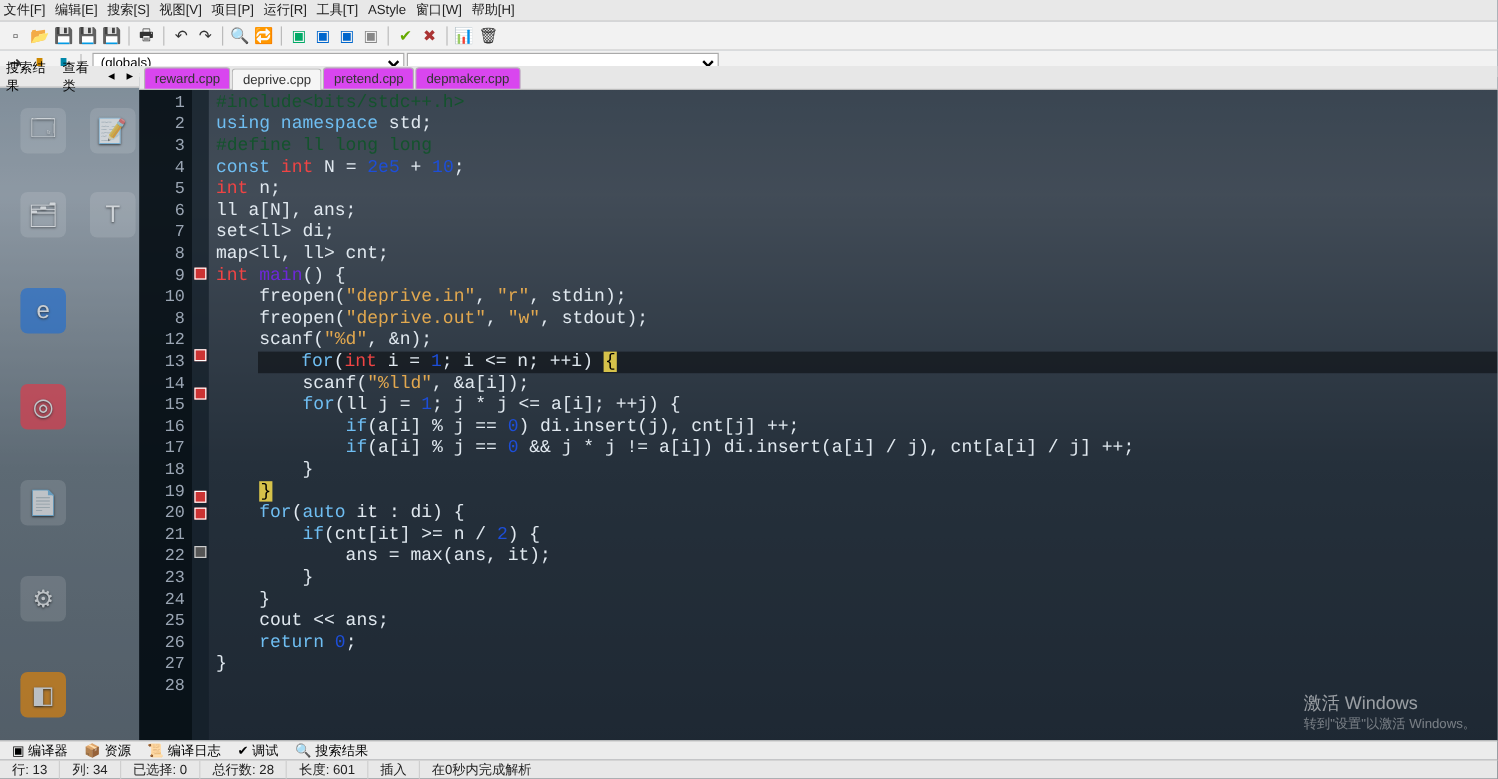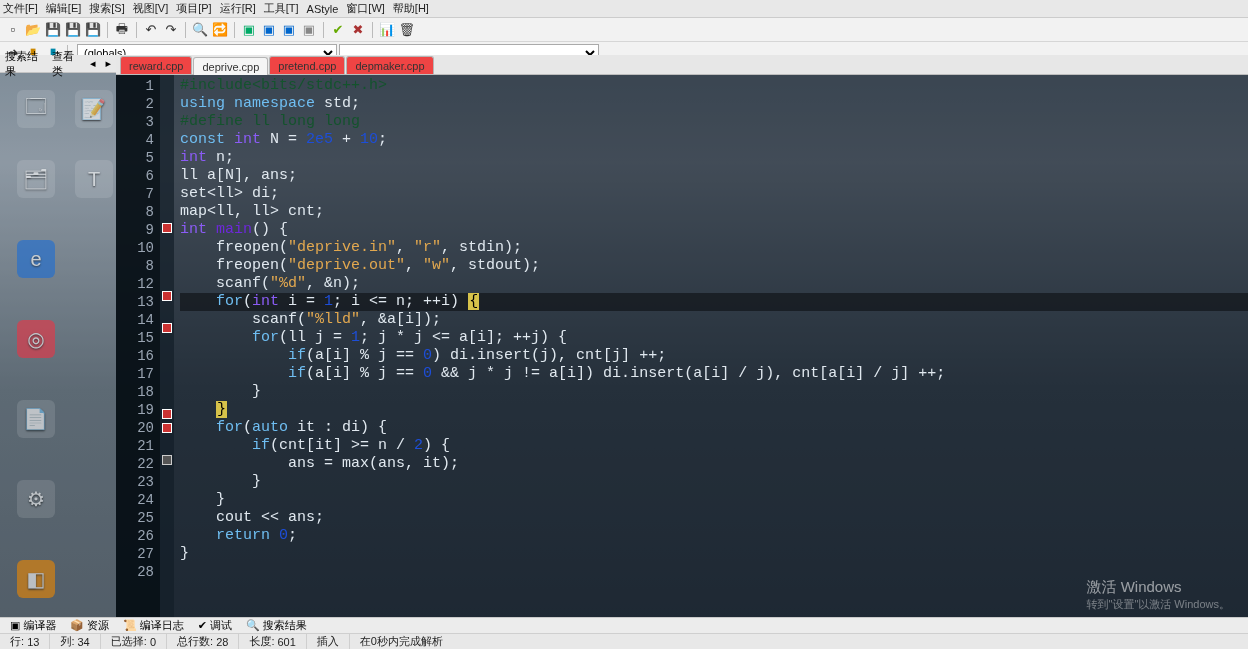--- a/index.html
+++ b/index.html
@@ -121,21 +121,21 @@
   background: #e7e7e7;
   display: flex;
   align-items: flex-end;
   padding-left: 4px;
   border-bottom: 1px solid #bdbdbd;
 }
 .tab {
   height: 18px;
   padding: 0 8px;
   font-size: 11px;
-  background: #ef4444;
+  background: #d946ef;
   border: 1px solid #b5b5b5;
   border-bottom: none;
   margin-right: 1px;
   border-top-left-radius: 3px;
   border-top-right-radius: 3px;
   display: flex; align-items: center;
   color: #333;
   cursor: pointer;
 }
 .tab.active {
@@ -195,26 +195,26 @@
   border:1px solid #ccc;
   color:#fff;
   font-size:9px;
   line-height:8px;
   text-align:center;
   margin: 4px auto 0;
 }
 
 
 .kw { color: #6fbef2; }
-.type { color: #8b5cf6; }
+.type { color: #ef4444; }
 .pp { color: #14532d; }
 .str { color: #e2a84f; }
 .num { color: #1d4ed8; }
 .fn { color: #6d28d9; }
-.curline { background: rgba(0,0,0,0.45); display: block; }
+.curline { background: rgba(0,0,0,0.45); display: block; margin-left: 35px; }
 .brace-hl { background: #d6c24a; color: #000; padding: 0 1px; }
 
 
 .bottom-tabs {
   position: absolute;
   left: 0; right: 0; bottom: 16px;
   height: 16px;
   background: #ececec;
   display: flex;
   align-items: center;

